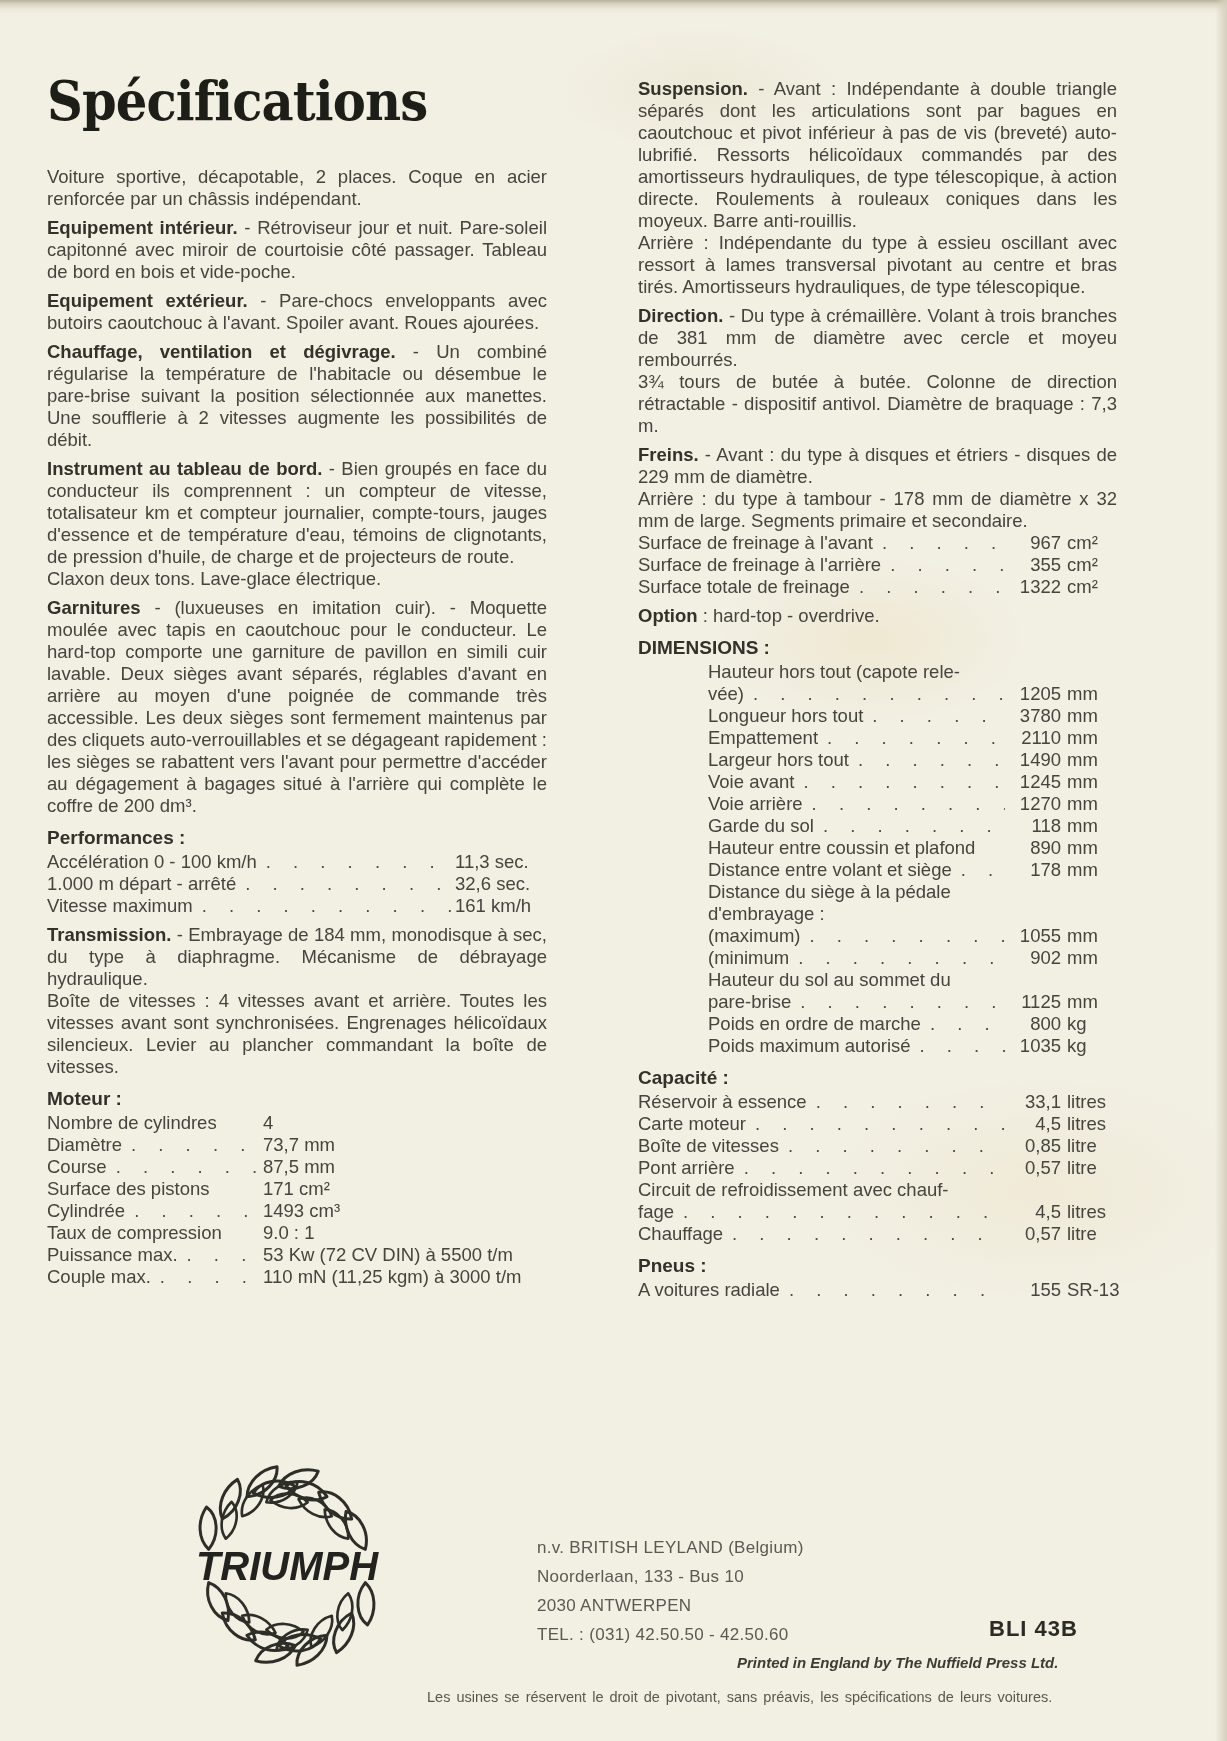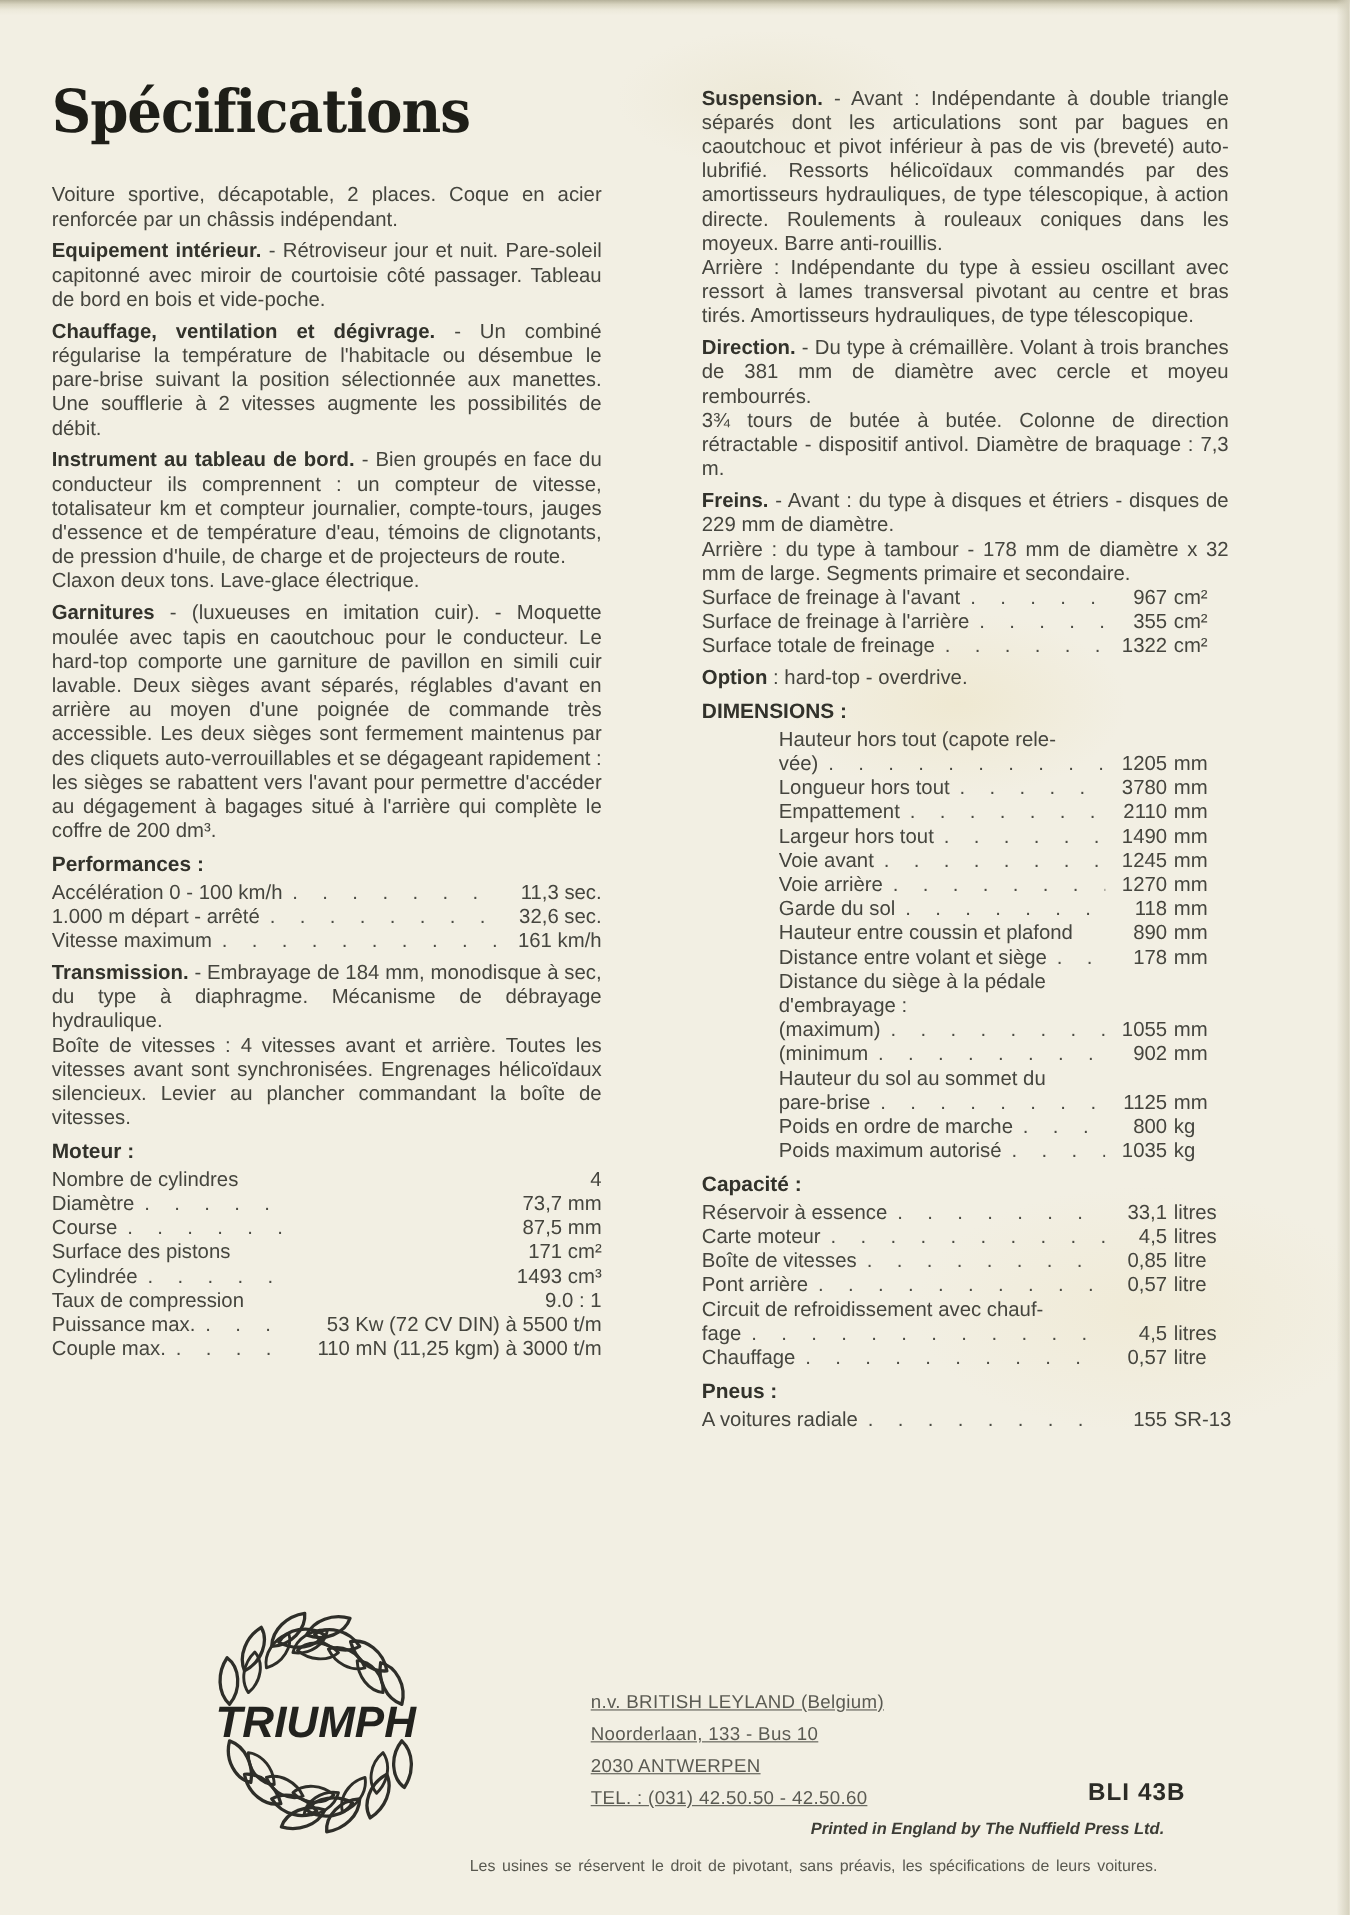--- a/index.html
+++ b/index.html
@@ -30,47 +30,48 @@
   .rows{margin:0 0 7px;}
   .srow{display:grid;line-height:22px;}
   .perf .srow{grid-template-columns:1fr 92px;}
   .moteur .srow{grid-template-columns:1fr 284px;}
   .rows-right .srow{grid-template-columns:1fr 50px 50px;column-gap:6px;}
   .dims{padding-left:70px;}
   .cell1{display:flex;overflow:hidden;min-width:0;}
   .lab{flex:none;white-space:nowrap;}
   .dots{flex:1 1 auto;overflow:hidden;white-space:nowrap;padding:0 4px 0 9px;
         letter-spacing:2px;word-spacing:13px;color:#4c4c44;}
-  .val{text-align:right;white-space:nowrap;}
+  .val{text-align:left;white-space:nowrap;}
   .num{text-align:right;white-space:nowrap;}
   .unit{text-align:left;white-space:nowrap;}
   
   #wreath-box{position:absolute;left:181px;top:1462px;width:212px;height:210px;}
   #wreath-svg{position:absolute;left:0;top:0;width:212px;height:210px;
       fill:none;stroke:#2e2e29;stroke-width:3;stroke-linejoin:round;}
   #logo-word{position:absolute;left:-20px;top:85px;width:252px;text-align:center;
       font-style:italic;font-weight:bold;font-size:40px;line-height:38px;
       color:#22221e;letter-spacing:0;white-space:nowrap;}
-  #address{position:absolute;left:537px;top:1533px;color:#5a5a52;font-size:17px;line-height:29px;letter-spacing:.3px;text-decoration:underline;}
+  #address{position:absolute;left:537px;top:1533px;color:#5a5a52;font-size:17px;line-height:29px;letter-spacing:.3px;}
   #code{position:absolute;left:941px;top:1618px;font-weight:bold;font-size:22px;color:#2b2b26;letter-spacing:1px;margin-left:48px;}
   #printed{position:absolute;left:737px;top:1652px;font-style:italic;font-weight:bold;font-size:15px;color:#3c3c35;}
   #disclaimer{position:absolute;left:427px;top:1686px;font-size:14.5px;color:#58584f;word-spacing:2px;}
 </style>
 </head>
 <body>
 
 <div id="page">
   <div id="edge-top"></div>
   <div id="edge-right"></div>
 
   <div id="left-col" class="col">
     <h1>Spécifications</h1>
 
     <p class="para"><b></b><span>Voiture sportive, décapotable, 2 places. Coque en acier renforcée par un châssis indépendant.</span></p>
     <p class="para"><b>Equipement intérieur.</b><span> - Rétroviseur jour et nuit. Pare-soleil capitonné avec miroir de courtoisie côté passager. Tableau de bord en bois et vide-poche.</span></p>
+    <p class="para"><b>Equipement extérieur.</b><span> - Pare-chocs enveloppants avec butoirs caoutchouc à l'avant. Spoiler avant. Roues ajourées.</span></p>
     <p class="para"><b>Chauffage, ventilation et dégivrage.</b><span> - Un combiné régularise la température de l'habitacle ou désembue le pare-brise suivant la position sélectionnée aux manettes. Une soufflerie à 2 vitesses augmente les possibilités de débit.</span></p>
     <p class="para"><b>Instrument au tableau de bord.</b><span> - Bien groupés en face du conducteur ils comprennent : un compteur de vitesse, totalisateur km et compteur journalier, compte-tours, jauges d'essence et de température d'eau, témoins de clignotants, de pression d'huile, de charge et de projecteurs de route.</span><span class="l2">Claxon deux tons. Lave-glace électrique.</span></p>
     <p class="para"><b>Garnitures</b><span> - (luxueuses en imitation cuir). - Moquette moulée avec tapis en caoutchouc pour le conducteur. Le hard-top comporte une garniture de pavillon en simili cuir lavable. Deux sièges avant séparés, réglables d'avant en arrière au moyen d'une poignée de commande très accessible. Les deux sièges sont fermement maintenus par des cliquets auto-verrouillables et se dégageant rapidement : les sièges se rabattent vers l'avant pour permettre d'accéder au dégagement à bagages situé à l'arrière qui complète le coffre de 200 dm³.</span></p>
 
     <h3>Performances :</h3>
     <div class="rows perf">
         <div class="srow">
           <span class="cell1">
             <span class="lab">Accélération 0 - 100 km/h</span>
             <span class="dots">. . . . . . . . . . . . . . . . . . . . . . . . . . . . . . . . . . . . . . . . . . . . . . . . . . . . . . . . . . . . </span>

